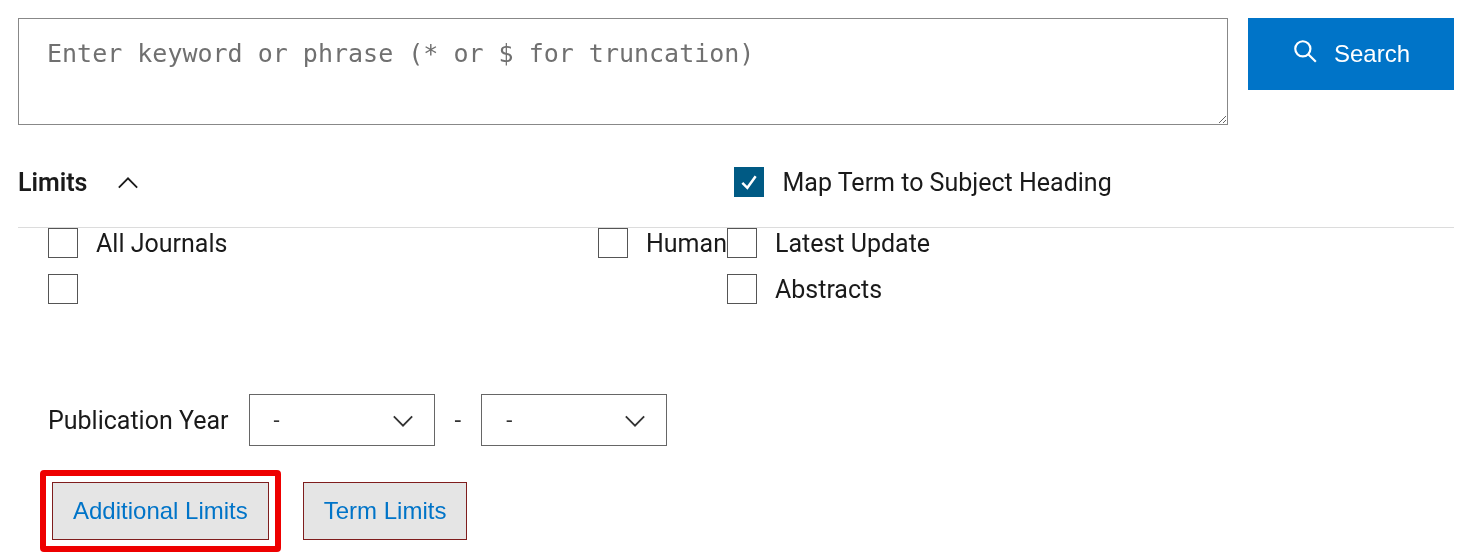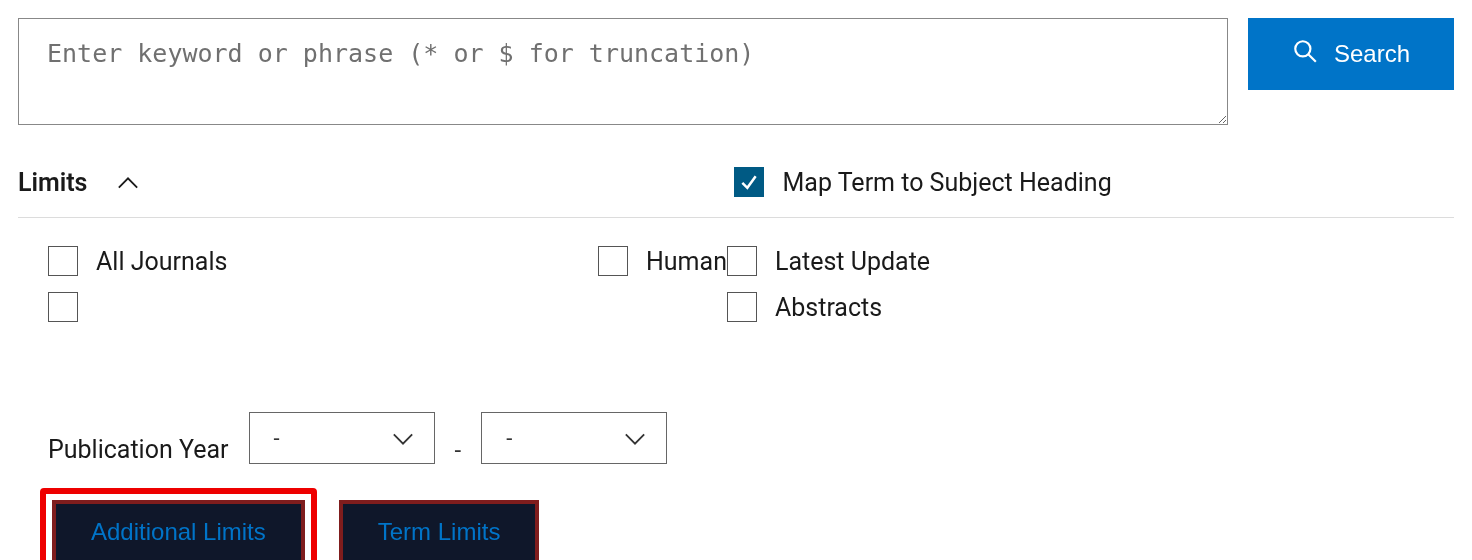--- a/index.html
+++ b/index.html
@@ -51,21 +51,21 @@
       height: 26px;
       stroke: #ffffff;
       stroke-width: 2;
       fill: none;
     }
 
     .limits-header {
       display: flex;
       align-items: center;
       margin-top: 42px;
-      padding-bottom: 20px;
+      padding-bottom: 30px;
       border-bottom: 1px solid #dcdcdc;
     }
     .limits-title {
       font-size: 25px;
       font-weight: 600;
       color: #1a1a1a;
     }
     .chevron-up {
       margin-left: 30px;
       width: 22px;
@@ -103,21 +103,20 @@
       stroke-width: 3;
       fill: none;
     }
     .map-term-label {
       font-size: 25px;
       color: #1a1a1a;
     }
 
     .limits-grid {
       display: flex;
-      margin-top: 28px;
       padding-left: 30px;
     }
     .limits-col {
       display: flex;
       flex-direction: column;
       gap: 16px;
     }
     .col-1 { flex: 0 0 550px; }
     .col-2 { flex: 0 0 555px; }
     .col-3 { }
@@ -134,21 +133,21 @@
       cursor: pointer;
       background: #ffffff;
     }
     .checkbox-label {
       font-size: 25px;
       color: #1a1a1a;
     }
 
     .pubyear-row {
       display: flex;
-      align-items: flex-end;
+      align-items: center;
       gap: 20px;
       margin-top: 90px;
       padding-left: 30px;
     }
     .pubyear-label {
       font-size: 25px;
       color: #1a1a1a;
     }
     .year-select {
       border: 1px solid #666;
@@ -180,25 +179,25 @@
       gap: 22px;
       margin-top: 24px;
       padding-left: 22px;
     }
     .highlight-box {
       border: 6px solid #ee0000;
       padding: 6px;
       border-radius: 4px;
     }
     .outline-button {
-      border: 4px solid #7f1d1d;
-      background: #0f172a;
+      border: 1px solid #7f1d1d;
+      background: #e5e5e5;
       color: #0074c8;
       font-size: 24px;
-      padding: 14px 35px;
+      padding: 14px 20px;
       cursor: pointer;
     }
   </style>
 </head>
 <body>
 
 <div class="search-row">
   <textarea class="search-input" placeholder="Enter keyword or phrase (* or $ for truncation)" style=""></textarea>
   <button class="search-button">
     <span class="search-icon">

